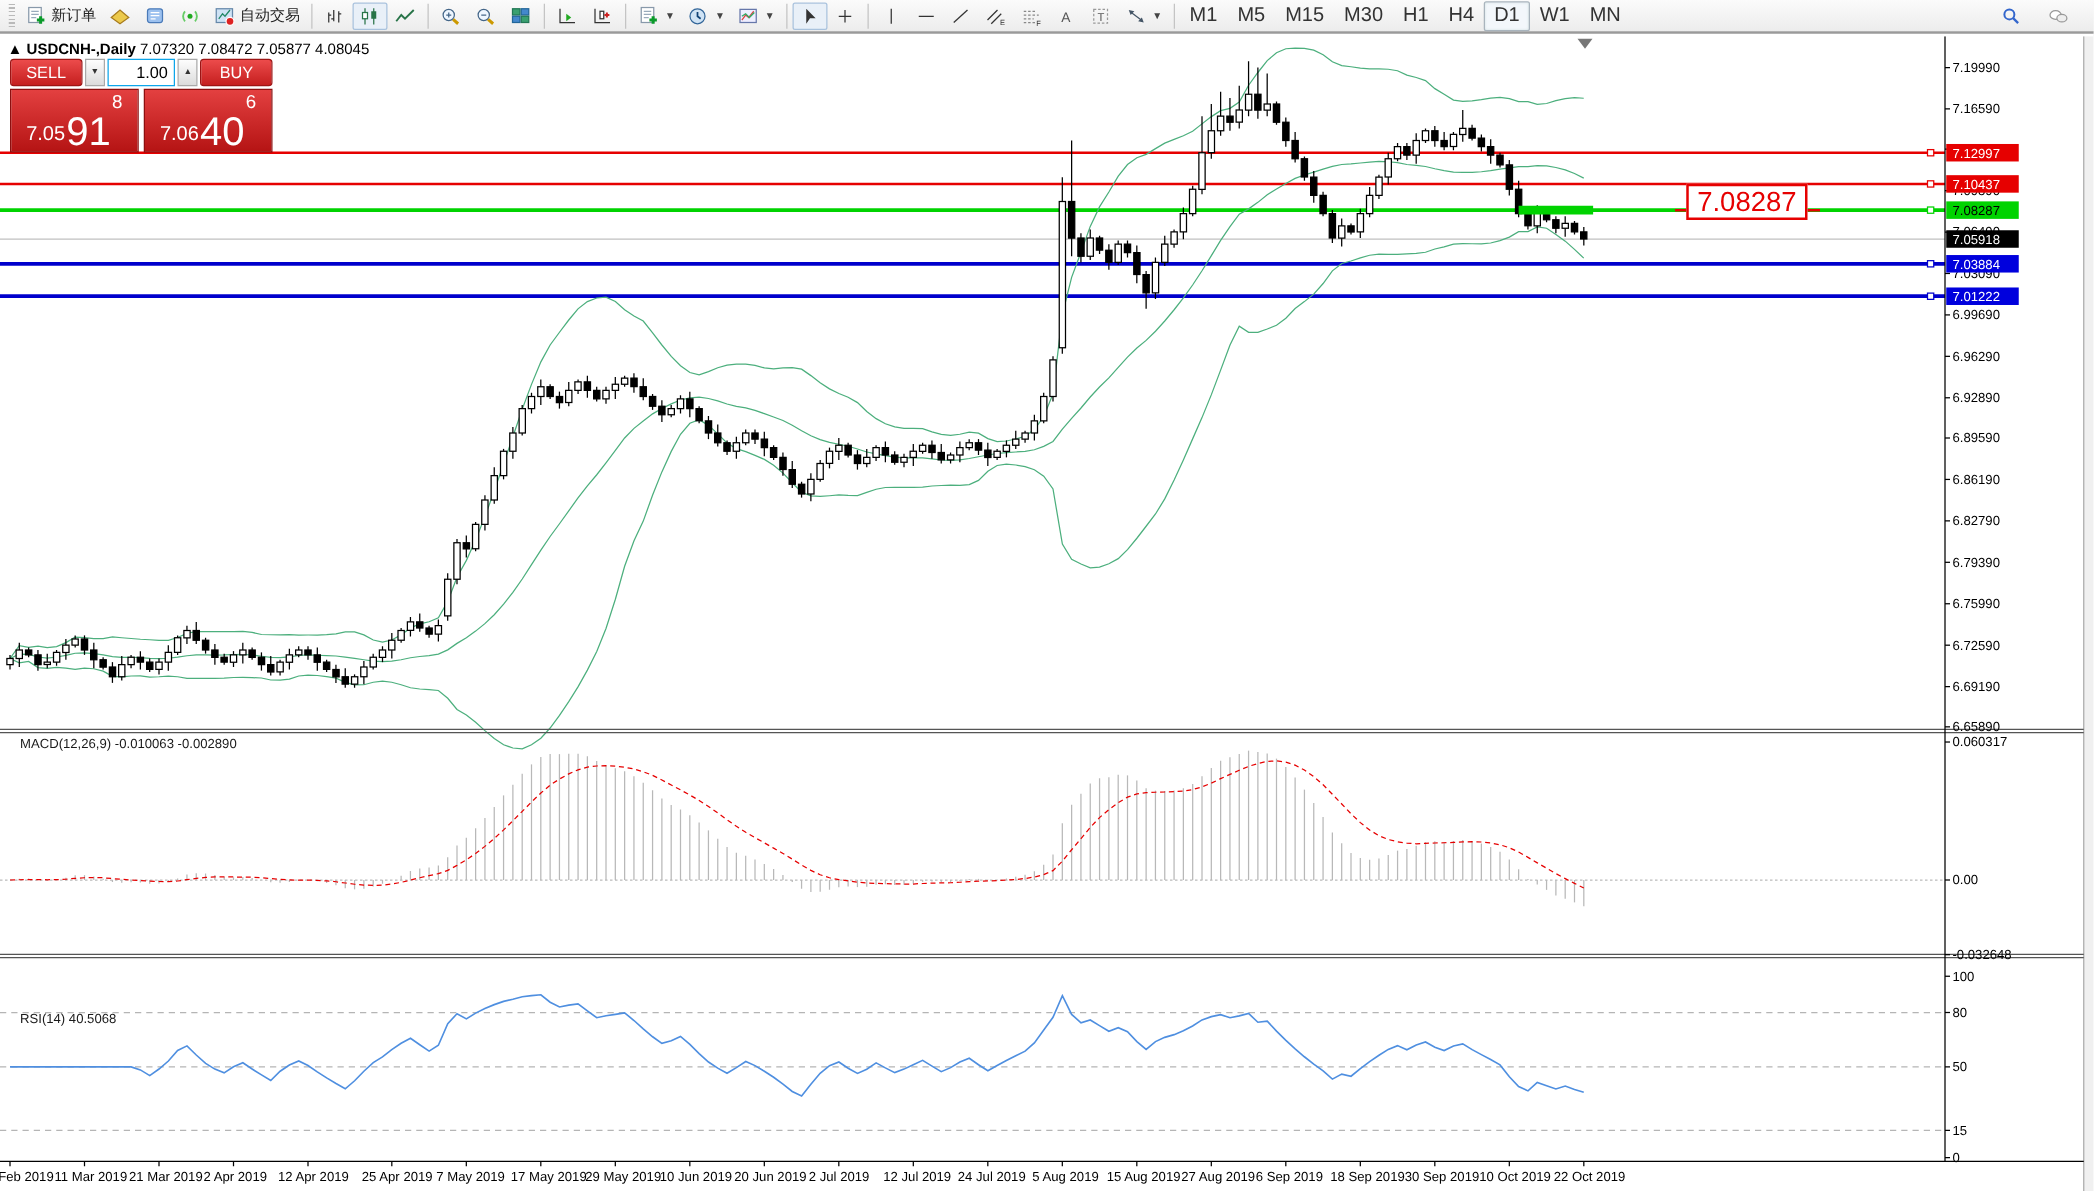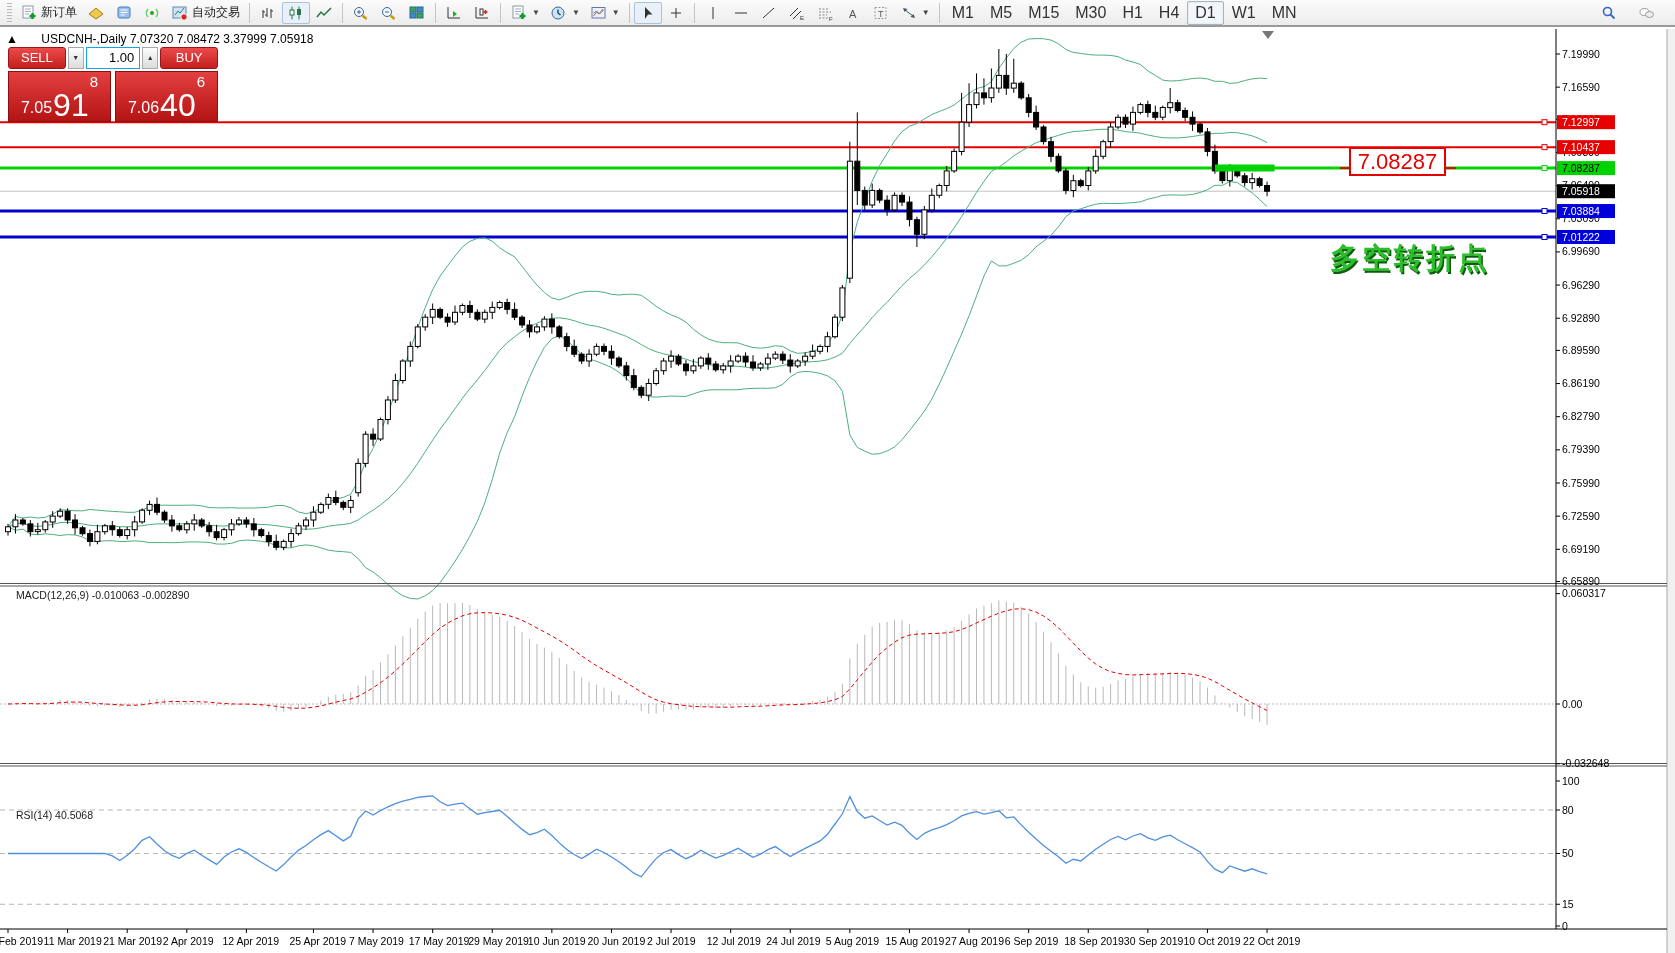--- a/index.html
+++ b/index.html
@@ -20,21 +20,21 @@
   .tf-btn { font-size:16px; color:#333; padding:2px 7px; border:1px solid transparent; border-radius:2px; }
   .tf-btn.active { background:#f3f7fb; border:1px solid #a9b4bd; box-shadow:inset 0 0 2px #cdd; }
   #tb-right { margin-left:auto; display:flex; align-items:center; gap:10px; padding-right:10px; }
   .icon { display:inline-block; width:18px; height:16px; }
 
   
   #chart-wrap { position:absolute; left:0; top:29px; width:1675px; height:924px; background:#fff; }
   #chart-svg { position:absolute; left:0; top:0; }
 
   #chart-header { position:absolute; left:6px; top:3px; font-size:12px; color:#000; }
-  #chart-header .sym { font-weight:normal;margin-left:20px; }
+  #chart-header .sym { font-weight:bold; }
 
   
   #trade-panel { position:absolute; left:8px; top:18px; width:210px; }
   .tp-row1 { display:flex; align-items:flex-end; height:22px; gap:2px; }
   .tp-btn { width:62px; height:22px; color:#fff; font-size:13px; text-align:center; line-height:20px;
     background:linear-gradient(#ec4b4b,#c51f1f); border:1px solid #9d1414; border-radius:3px; }
   .vol-step { width:17px; height:22px; font-size:7px; color:#333; background:linear-gradient(#fdfdfd,#dcdcdc);
     border:1px solid #a9a9a9; text-align:center; line-height:20px; }
   .vol-box { width:58px; height:22px; background:#fff; border:1px solid #0ea5e9;
     font-size:13px; text-align:right; padding:2px 5px 0 0; color:#000; }
@@ -912,21 +912,21 @@
         <text x="1123.8500000000001" y="916" font-size="10.5" font-family="Liberation Sans,sans-serif" fill="#000">30 Sep 2019</text>
         <line x1="1207.45" y1="900" x2="1207.45" y2="904" stroke="#000"></line>
         <text x="1183.45" y="916" font-size="10.5" font-family="Liberation Sans,sans-serif" fill="#000">10 Oct 2019</text>
         <line x1="1267.05" y1="900" x2="1267.05" y2="904" stroke="#000"></line>
         <text x="1243.05" y="916" font-size="10.5" font-family="Liberation Sans,sans-serif" fill="#000">22 Oct 2019</text>
       </svg>
 
     <div id="chart-header">
       <span>▲</span>
       <span class="sym">USDCNH-,Daily</span>
-      <span>7.07320 7.08472 3.37999 7.05918</span>
+      <span>7.07320 7.08472 7.05877 4.08045</span>
     </div>
 
     <div id="trade-panel">
       <div class="tp-row1">
         <div class="tp-btn">SELL</div>
         <div class="vol-step">▼</div>
         <div class="vol-box">1.00</div>
         <div class="vol-step">▲</div>
         <div class="tp-btn">BUY</div>
       </div>
@@ -941,15 +941,14 @@
             <span class="big">40</span>
             <span class="sup">6</span>
         </div>
       </div>
     </div>
 
     <div class="pane-label" style="top:560px">MACD(12,26,9) -0.010063 -0.002890</div>
     <div class="pane-label" style="top:780px">RSI(14) 40.5068</div>
 
     <div id="price-callout">7.08287</div>
-    <div id="annotation">多空转折点</div>
   </div>
 </div>
 
 </body></html>

